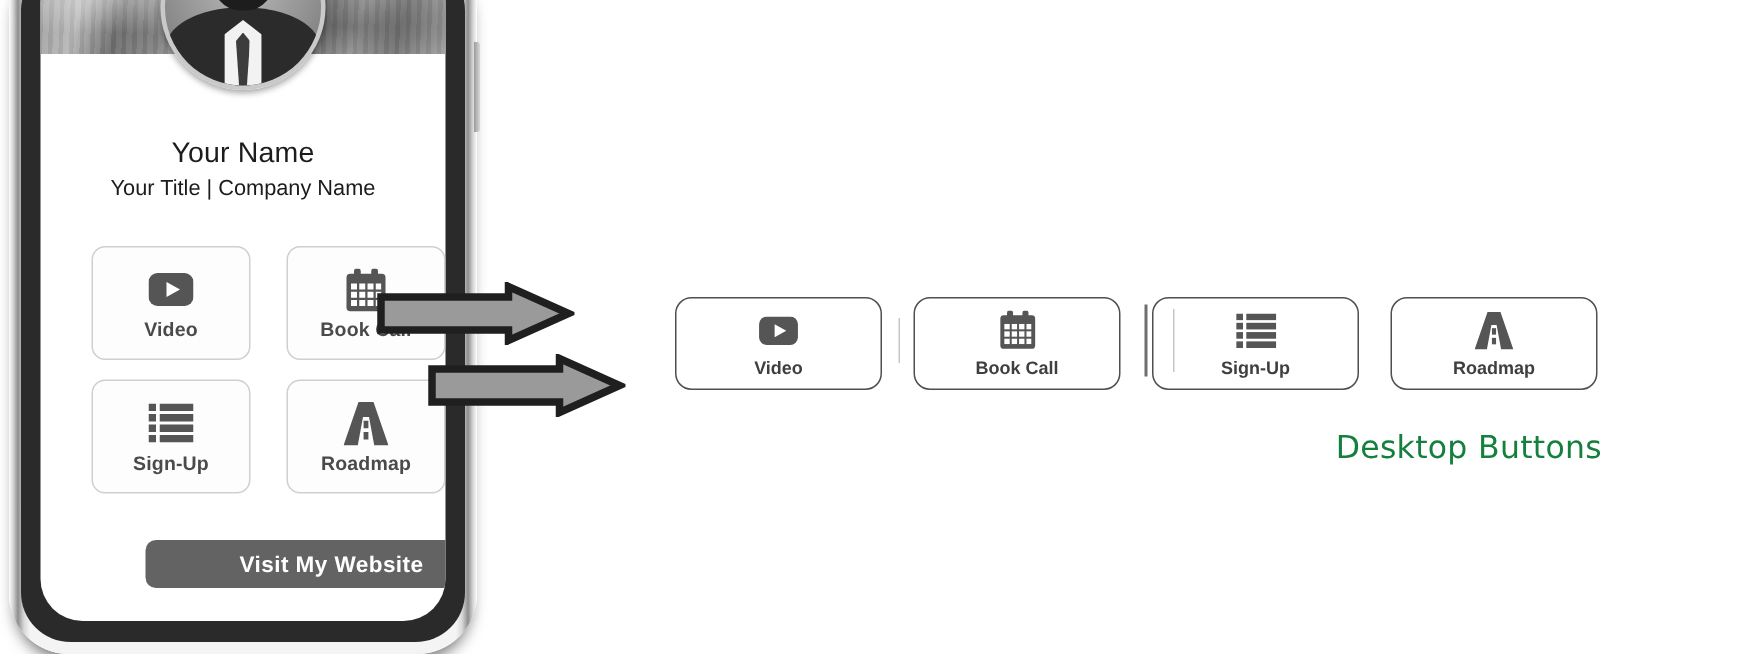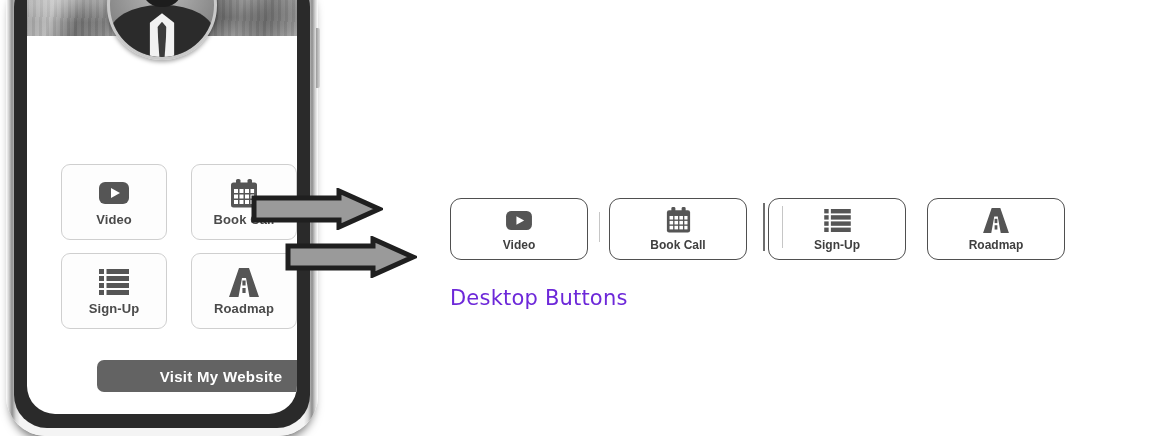--- a/index.html
+++ b/index.html
@@ -263,23 +263,23 @@
     font-size: 12px;
     font-weight: bold;
     color: #3f3f3f;
     margin-top: 4px;
   }
   .desktop-caption {
     position: absolute;
     left: 0;
     top: 88px;
     width: 618px;
-    text-align: left;
+    text-align: right;
     font-size: 21px;
-    color: #6d28d9;
+    color: #15803d;
     font-family: "DejaVu Sans", sans-serif;
     letter-spacing: 0.2px;
   }
 
   
   .artifact-line {
     position: absolute;
     background: #6e6e6e;
   }
   .artifact-line.faint { background: #c6c6c6; }
@@ -297,20 +297,24 @@
 
         <div class="avatar">
           <div class="avatar-person">
             <div class="avatar-shoulders"></div>
             <div class="avatar-shirt"></div>
             <div class="avatar-tie"></div>
             <div class="avatar-head"></div>
           </div>
         </div>
 
+        <div class="phone-identity">
+          <div class="phone-name">Your Name</div>
+          <div class="phone-tagline">Your Title | Company Name</div>
+        </div>
 
         <div class="phone-grid">
 
           <div class="tile">
             <div class="tile-icon">
               <svg width="30" height="22" viewBox="0 0 30 22">
                 <rect x="0" y="0" width="30" height="22" rx="6" fill="#555555"></rect>
                 <polygon points="12,6 21,11 12,16" fill="#ffffff"></polygon>
               </svg>
             </div>

